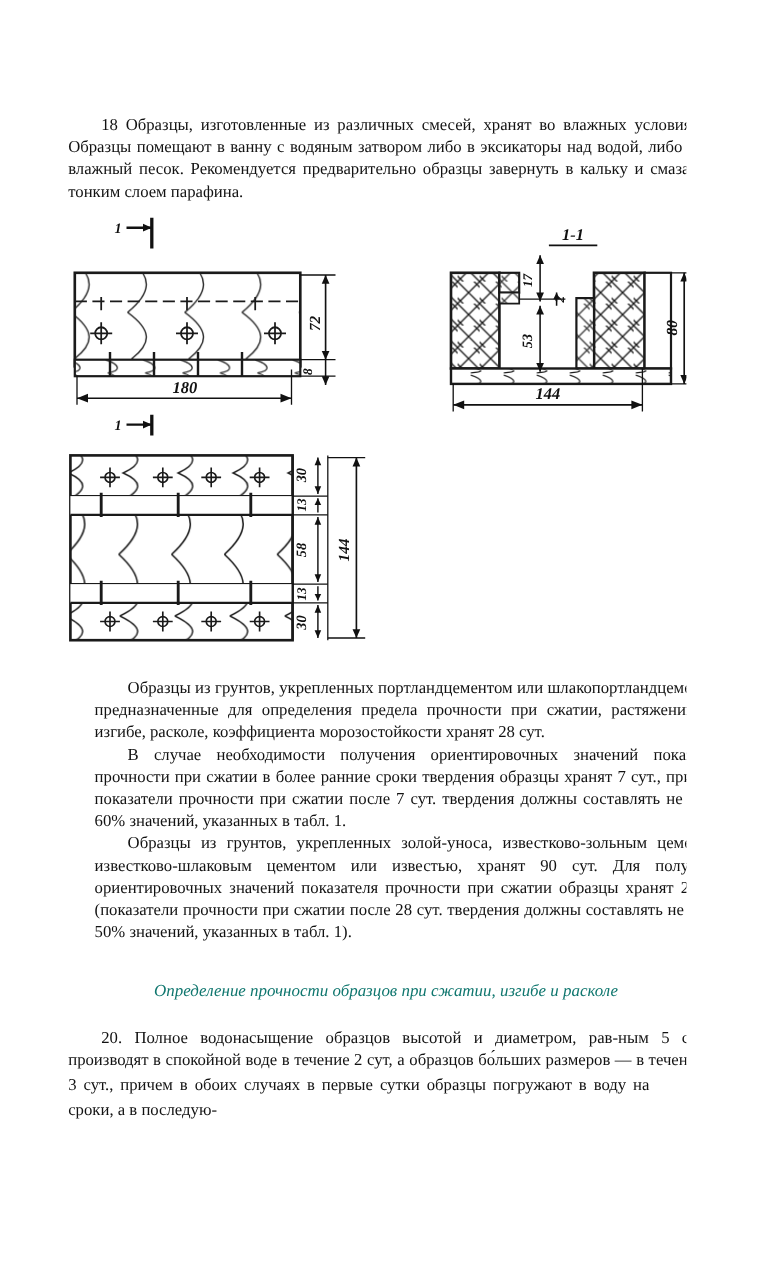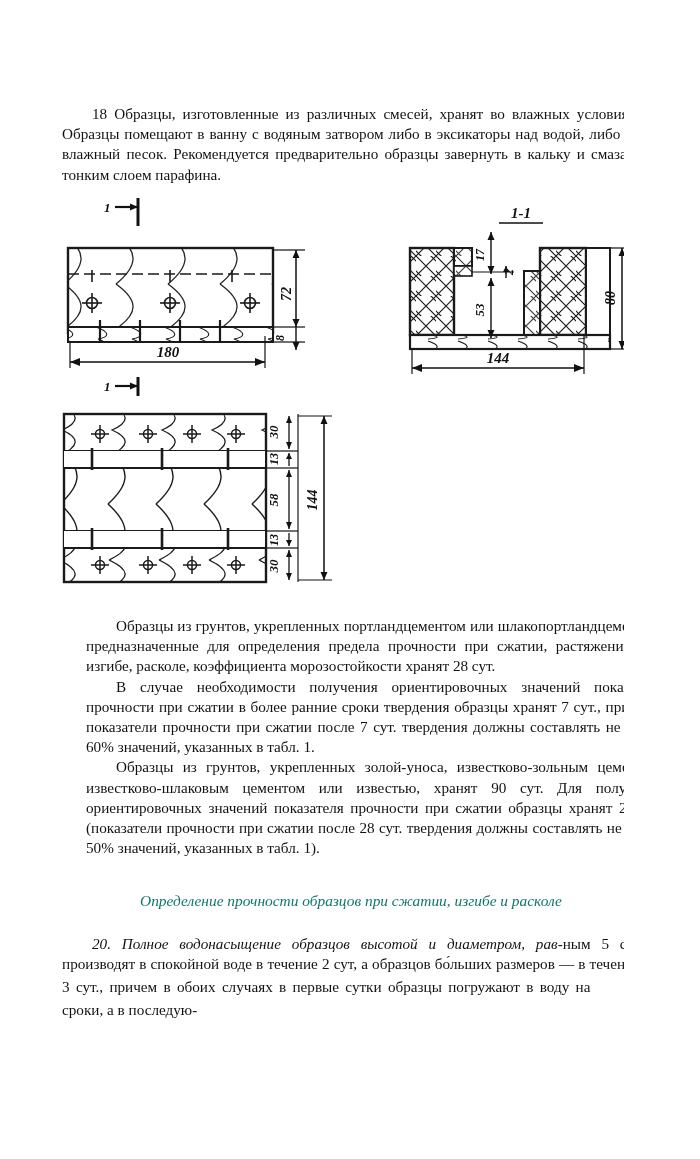--- a/index.html
+++ b/index.html
@@ -23,21 +23,21 @@
   }
   p.para {
     margin: 0;
     font-size: 15.2px;
     line-height: 20.2px;
     text-align: justify;
     text-indent: 30px;
     color: #121212;
     -webkit-font-smoothing: none;
   }
-  .ital { font-style: italic; }
+  .ital { }
 
   
   #intro-block { top: 104px; }
 
   
   #figure-area {
     position: absolute;
     left: 0;
     top: 196px;
     width: 700px;

